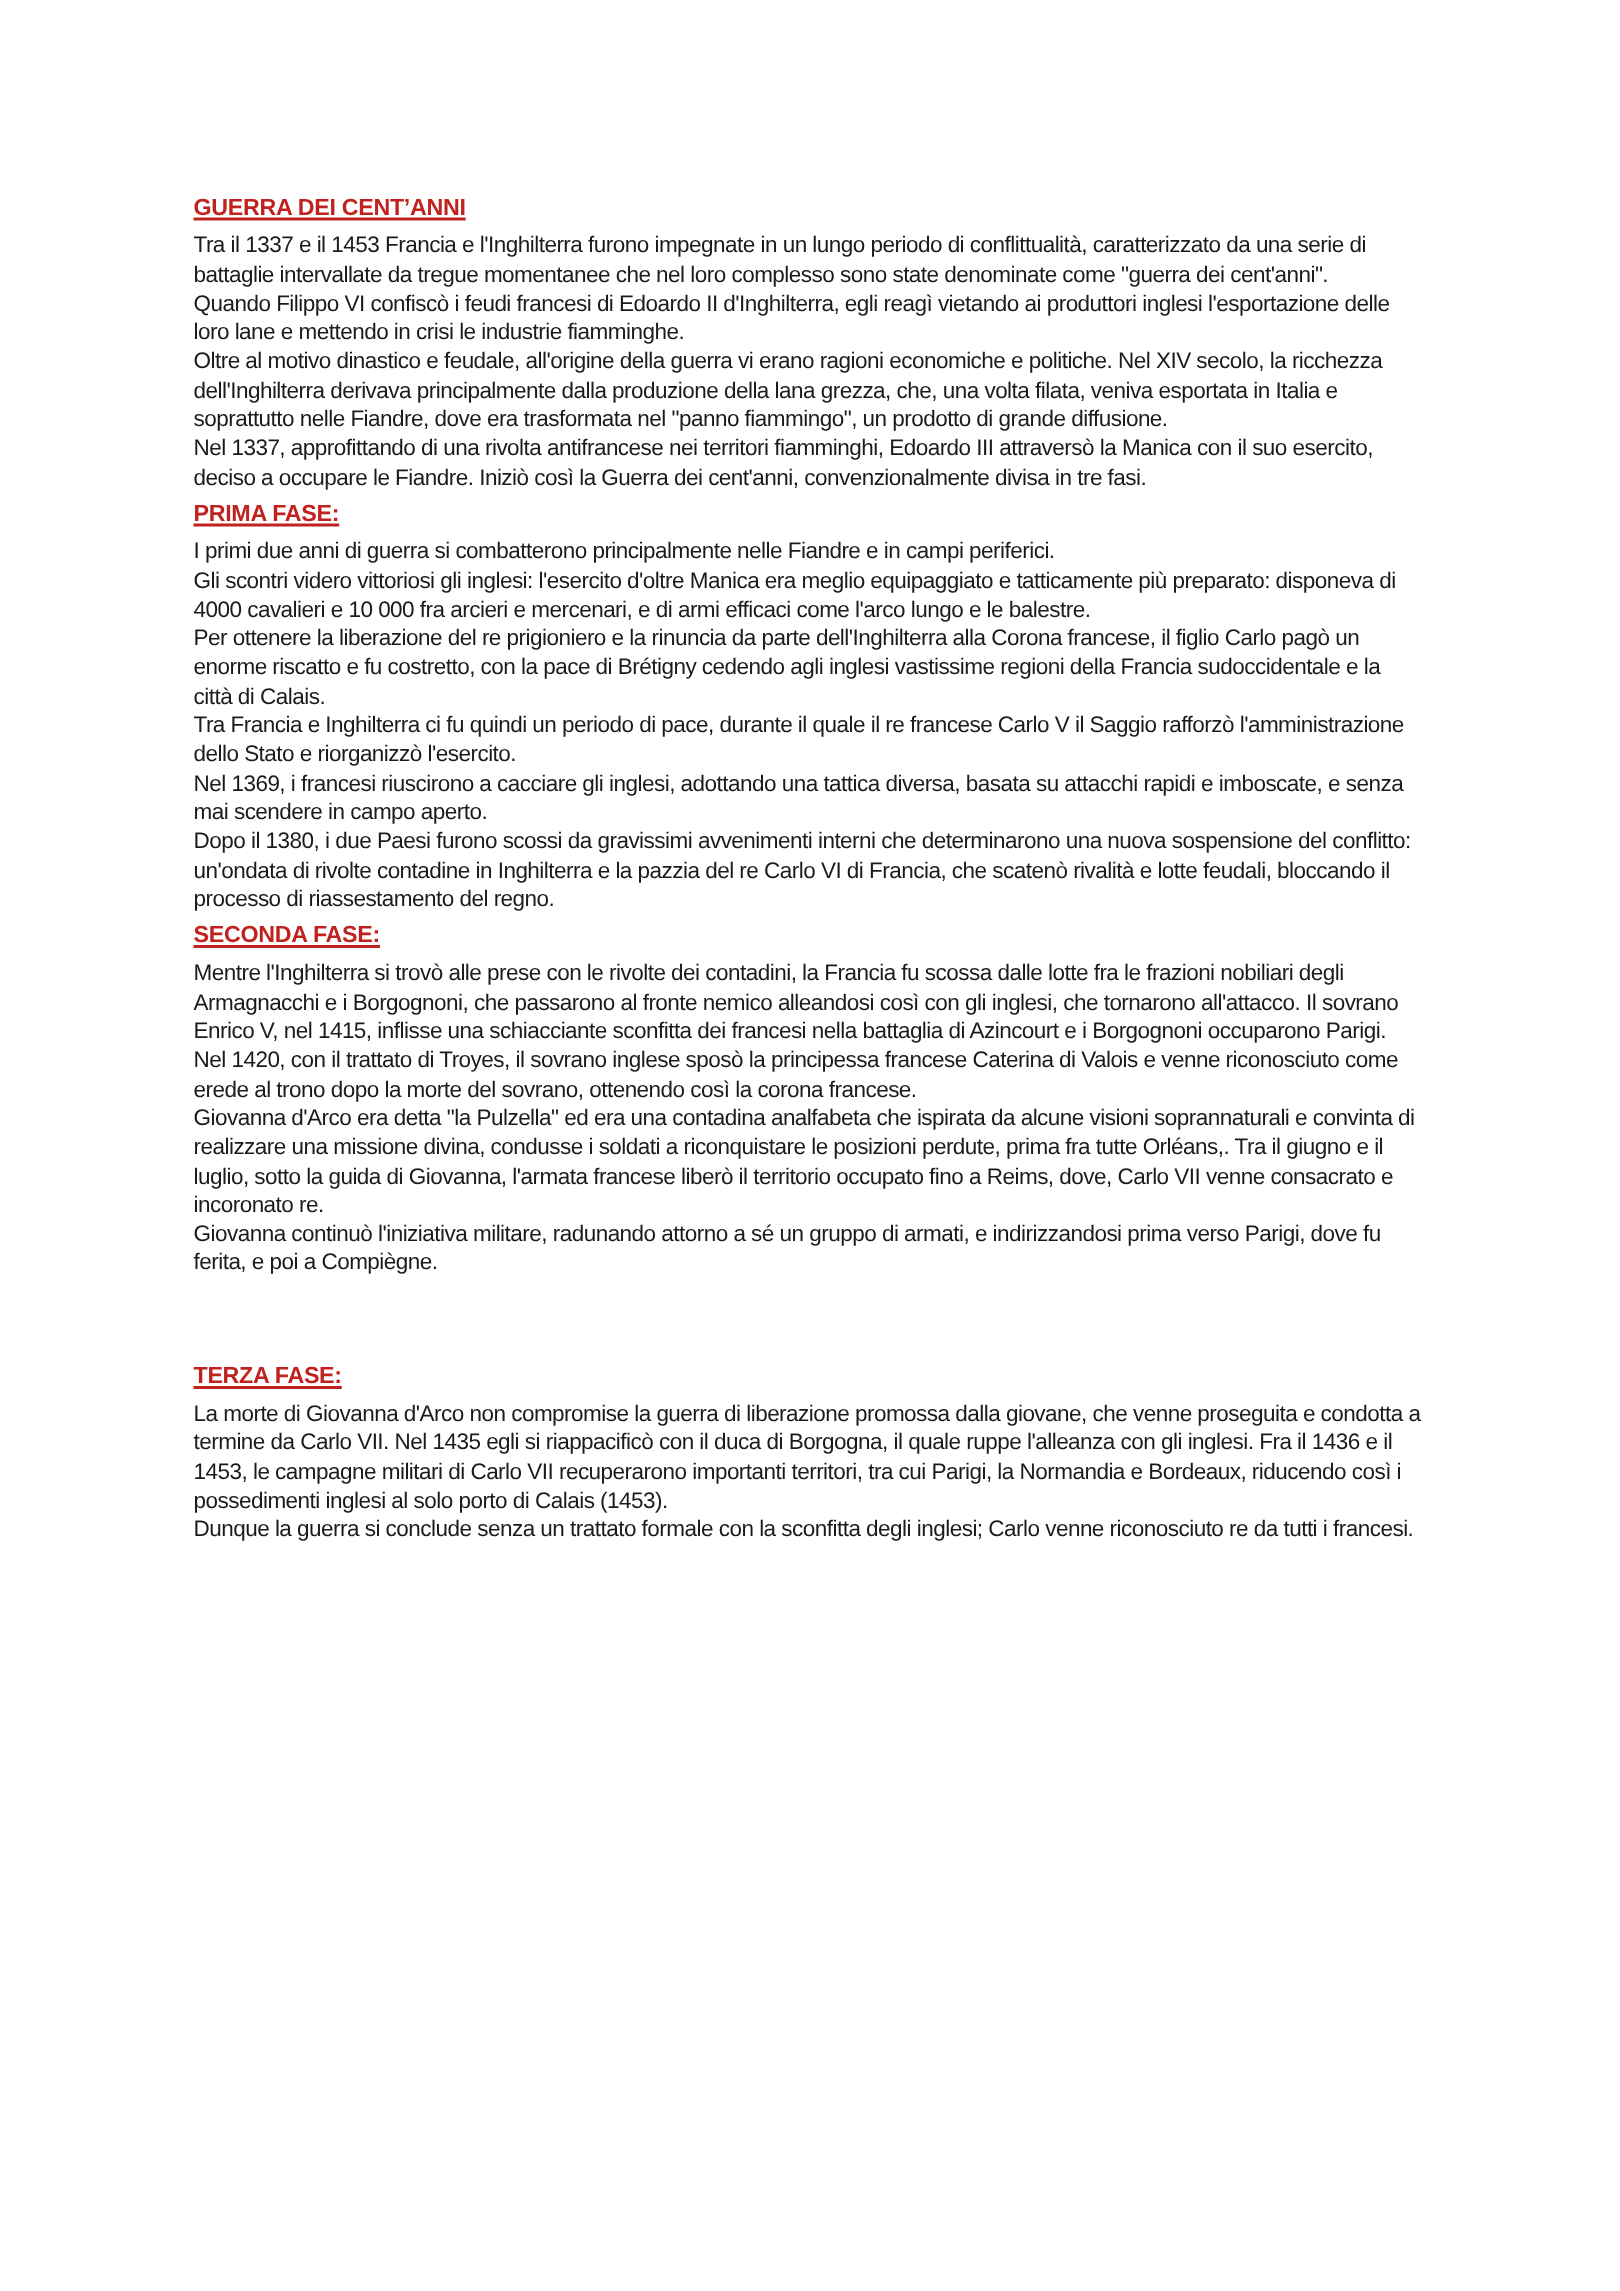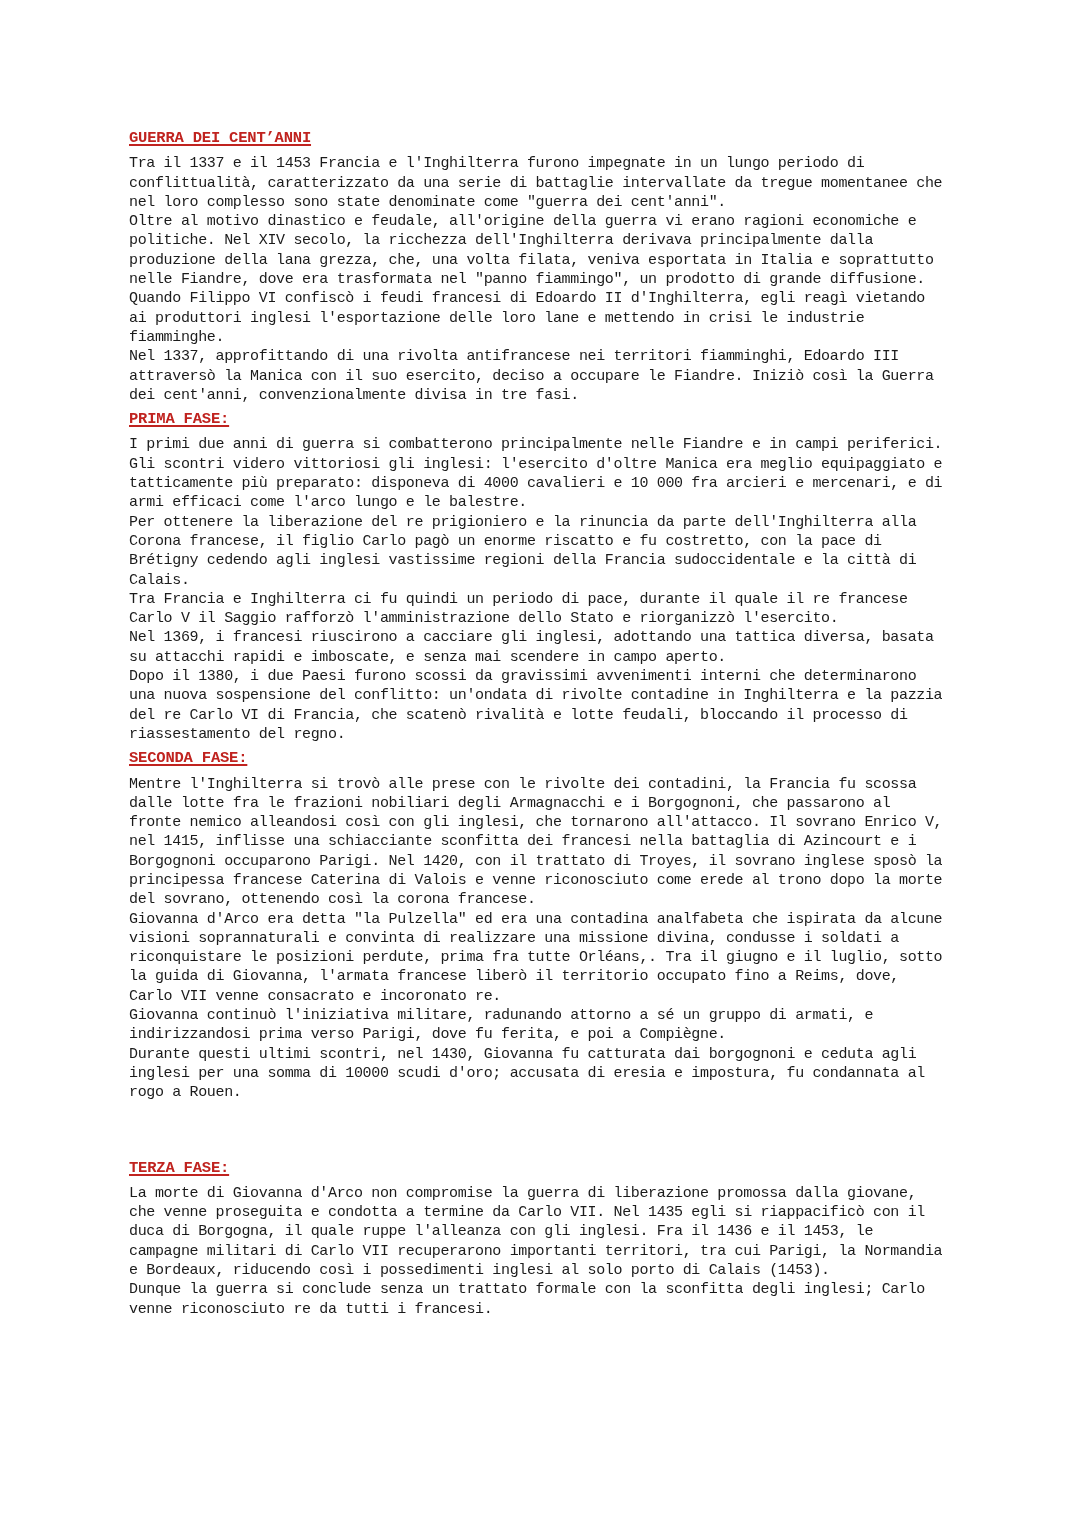--- a/index.html
+++ b/index.html
@@ -5,21 +5,21 @@
   html, body {
     margin: 0;
     padding: 0;
     background: #ffffff;
   }
   .page {
     position: relative;
     width: 1080px;
     height: 1527px;
     background: #ffffff;
-    font-family: Liberation Mono, monospace;
+    font-family: Liberation Sans, sans-serif;
     overflow: hidden;
   }
   .content {
     position: absolute;
     left: 129px;
     top: 129px;
     width: 820px;
     color: #1b1b1b;
     font-size: 15px;
     line-height: 19.3px;
@@ -42,41 +42,40 @@
 </style>
 </head>
 <body style="background: rgb(255, 255, 255);">
 
 <div class="page">
   <div class="content">
 
     <div class="section">
       <h2 class="sec-heading">GUERRA DEI CENT’ANNI</h2>
       <p>Tra il 1337 e il 1453 Francia e l'Inghilterra furono impegnate in un lungo periodo di conflittualità, caratterizzato da una serie di battaglie intervallate da tregue momentanee che nel loro complesso sono state denominate come "guerra dei cent'anni".</p>
+      <p>Quando Filippo VI confiscò i feudi francesi di Edoardo II d'Inghilterra, egli reagì vietando ai produttori inglesi l'esportazione delle loro lane e mettendo in crisi le industrie fiamminghe.</p>
       <p>Oltre al motivo dinastico e feudale, all'origine della guerra vi erano ragioni economiche e politiche. Nel XIV secolo, la ricchezza dell'Inghilterra derivava principalmente dalla produzione della lana grezza, che, una volta filata, veniva esportata in Italia e soprattutto nelle Fiandre, dove era trasformata nel "panno fiammingo", un prodotto di grande diffusione.</p>
-      <p>Quando Filippo VI confiscò i feudi francesi di Edoardo II d'Inghilterra, egli reagì vietando ai produttori inglesi l'esportazione delle loro lane e mettendo in crisi le industrie fiamminghe.</p>
       <p>Nel 1337, approfittando di una rivolta antifrancese nei territori fiamminghi, Edoardo III attraversò la Manica con il suo esercito, deciso a occupare le Fiandre. Iniziò così la Guerra dei cent'anni, convenzionalmente divisa in tre fasi.</p>
     </div>
 
     <div class="section">
       <h2 class="sec-heading">PRIMA FASE:</h2>
       <p>I primi due anni di guerra si combatterono principalmente nelle Fiandre e in campi periferici.</p>
       <p>Gli scontri videro vittoriosi gli inglesi: l'esercito d'oltre Manica era meglio equipaggiato e tatticamente più preparato: disponeva di 4000 cavalieri e 10 000 fra arcieri e mercenari, e di armi efficaci come l'arco lungo e le balestre.</p>
       <p>Per ottenere la liberazione del re prigioniero e la rinuncia da parte dell'Inghilterra alla Corona francese, il figlio Carlo pagò un enorme riscatto e fu costretto, con la pace di Brétigny cedendo agli inglesi vastissime regioni della Francia sudoccidentale e la città di Calais.</p>
       <p>Tra Francia e Inghilterra ci fu quindi un periodo di pace, durante il quale il re francese Carlo V il Saggio rafforzò l'amministrazione dello Stato e riorganizzò l'esercito.</p>
       <p>Nel 1369, i francesi riuscirono a cacciare gli inglesi, adottando una tattica diversa, basata su attacchi rapidi e imboscate, e senza mai scendere in campo aperto.</p>
       <p>Dopo il 1380, i due Paesi furono scossi da gravissimi avvenimenti interni che determinarono una nuova sospensione del conflitto: un'ondata di rivolte contadine in Inghilterra e la pazzia del re Carlo VI di Francia, che scatenò rivalità e lotte feudali, bloccando il processo di riassestamento del regno.</p>
     </div>
 
     <div class="section">
       <h2 class="sec-heading">SECONDA FASE:</h2>
       <p>Mentre l'Inghilterra si trovò alle prese con le rivolte dei contadini, la Francia fu scossa dalle lotte fra le frazioni nobiliari degli Armagnacchi e i Borgognoni, che passarono al fronte nemico alleandosi così con gli inglesi, che tornarono all'attacco. Il sovrano Enrico V, nel 1415, inflisse una schiacciante sconfitta dei francesi nella battaglia di Azincourt e i Borgognoni occuparono Parigi. Nel 1420, con il trattato di Troyes, il sovrano inglese sposò la principessa francese Caterina di Valois e venne riconosciuto come erede al trono dopo la morte del sovrano, ottenendo così la corona francese.</p>
       <p>Giovanna d'Arco era detta "la Pulzella" ed era una contadina analfabeta che ispirata da alcune visioni soprannaturali e convinta di realizzare una missione divina, condusse i soldati a riconquistare le posizioni perdute, prima fra tutte Orléans,. Tra il giugno e il luglio, sotto la guida di Giovanna, l'armata francese liberò il territorio occupato fino a Reims, dove, Carlo VII venne consacrato e incoronato re.</p>
       <p>Giovanna continuò l'iniziativa militare, radunando attorno a sé un gruppo di armati, e indirizzandosi prima verso Parigi, dove fu ferita, e poi a Compiègne.</p>
-      <p>Durante questi ultimi scontri, nel 1430, Giovanna fu catturata dai borgognoni e ceduta agli inglesi per una somma di 10000 scudi d'oro; accusata di eresia e impostura, fu condannata al rogo a Rouen.</p>
     </div>
 
     <div class="section gap-large">
       <h2 class="sec-heading">TERZA FASE:</h2>
       <p>La morte di Giovanna d'Arco non compromise la guerra di liberazione promossa dalla giovane, che venne proseguita e condotta a termine da Carlo VII. Nel 1435 egli si riappacificò con il duca di Borgogna, il quale ruppe l'alleanza con gli inglesi. Fra il 1436 e il 1453, le campagne militari di Carlo VII recuperarono importanti territori, tra cui Parigi, la Normandia e Bordeaux, riducendo così i possedimenti inglesi al solo porto di Calais (1453).</p>
       <p>Dunque la guerra si conclude senza un trattato formale con la sconfitta degli inglesi; Carlo venne riconosciuto re da tutti i francesi.</p>
     </div>
 
   </div>
 </div>

